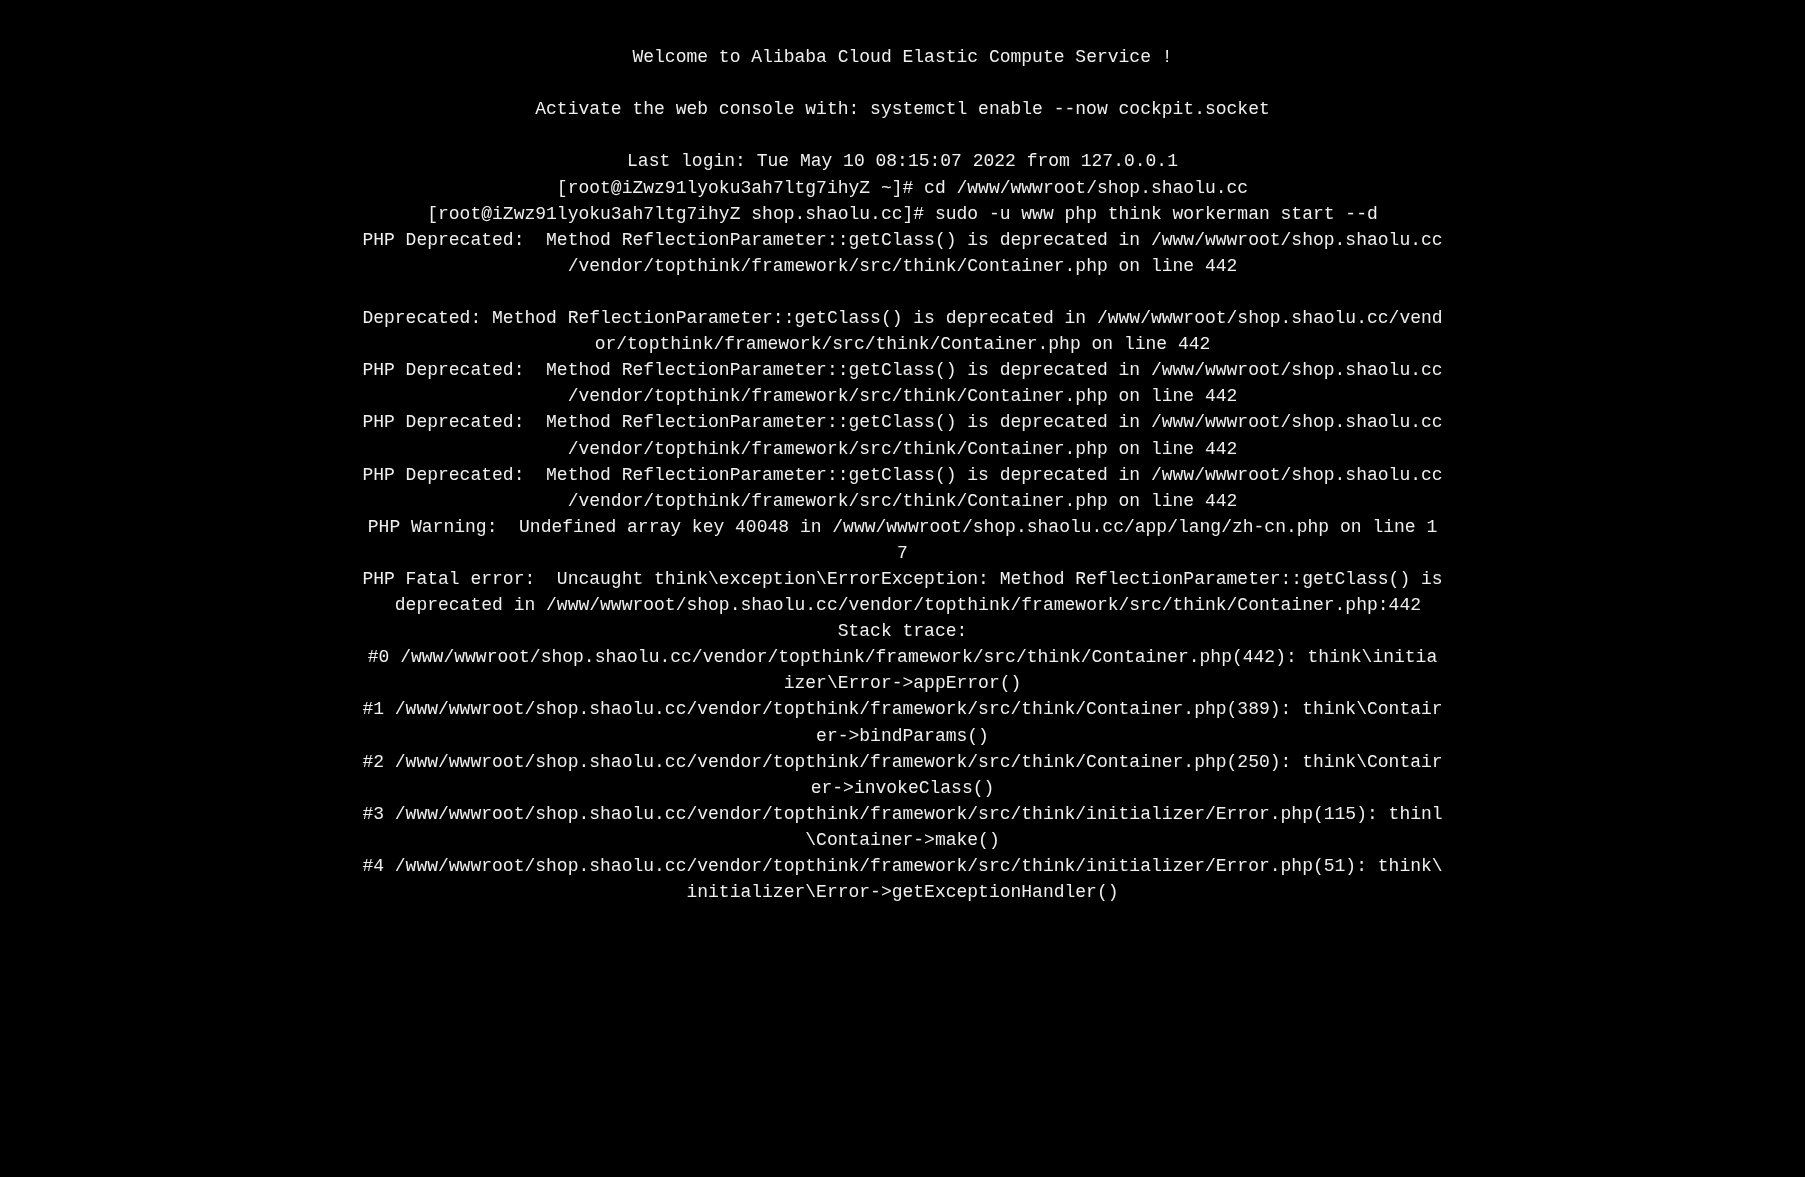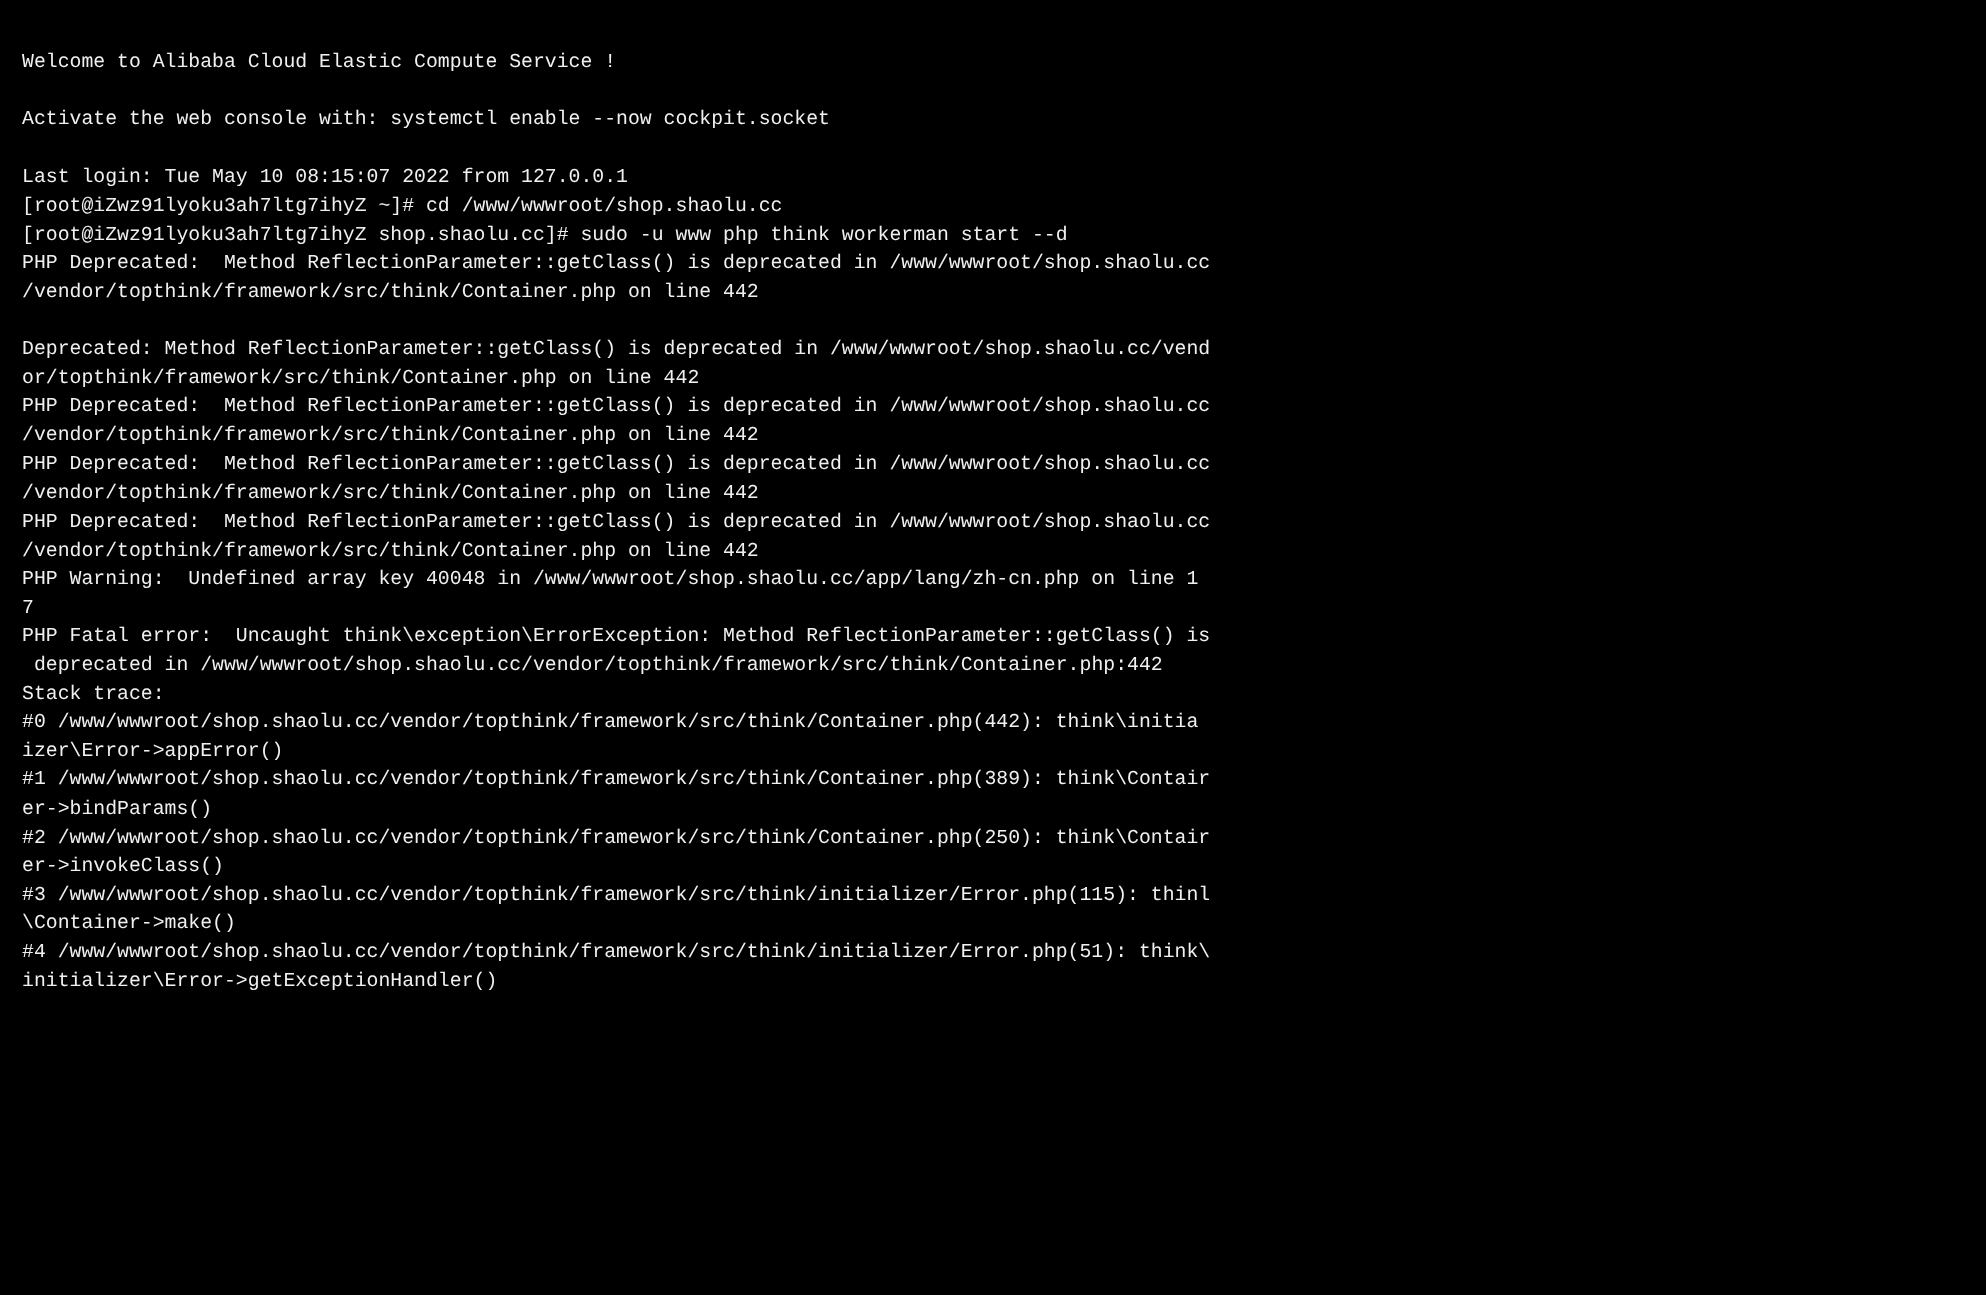--- a/index.html
+++ b/index.html
@@ -16,20 +16,21 @@
       line-height: 1.45;
       padding: 18px 20px;
       min-height: 1177px;
       width: 1805px;
       overflow-x: hidden;
     }
 
     .terminal-output {
       white-space: pre-wrap;
       word-break: break-all;
+      text-align: center;
     }
 
     .line {
       display: block;
     }
 
     .empty-line {
       display: block;
       height: 1.45em;
     }

